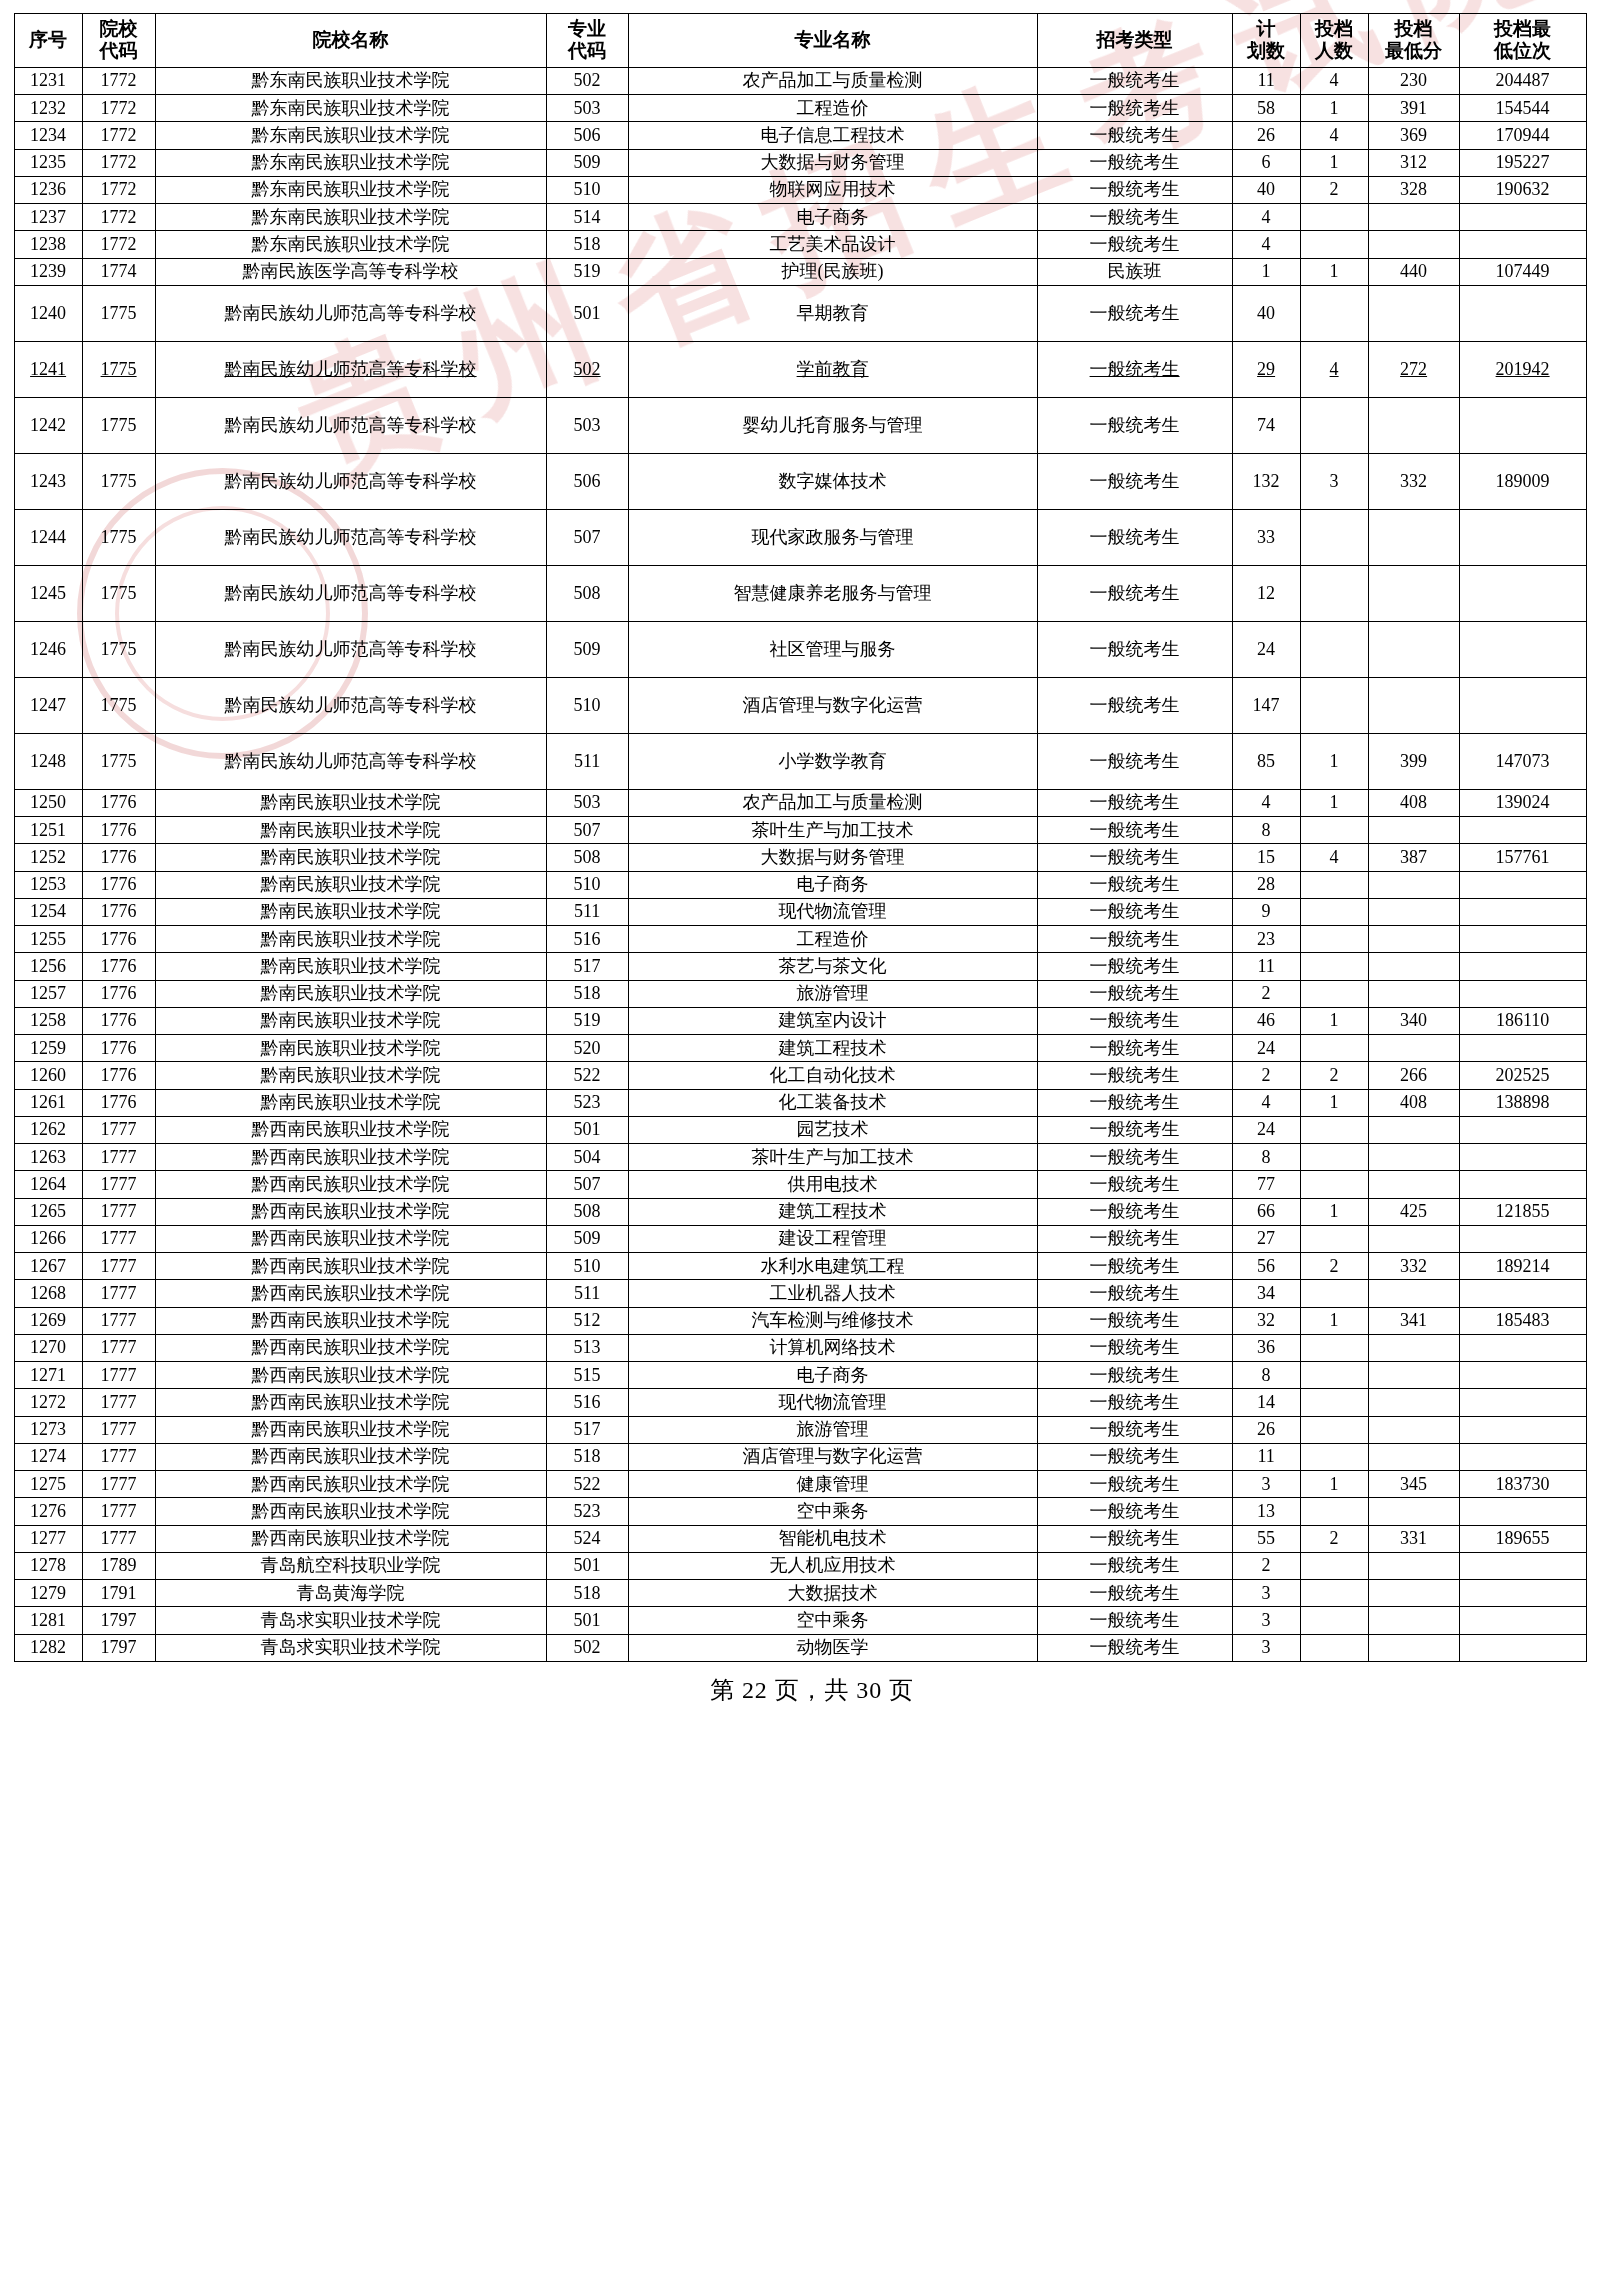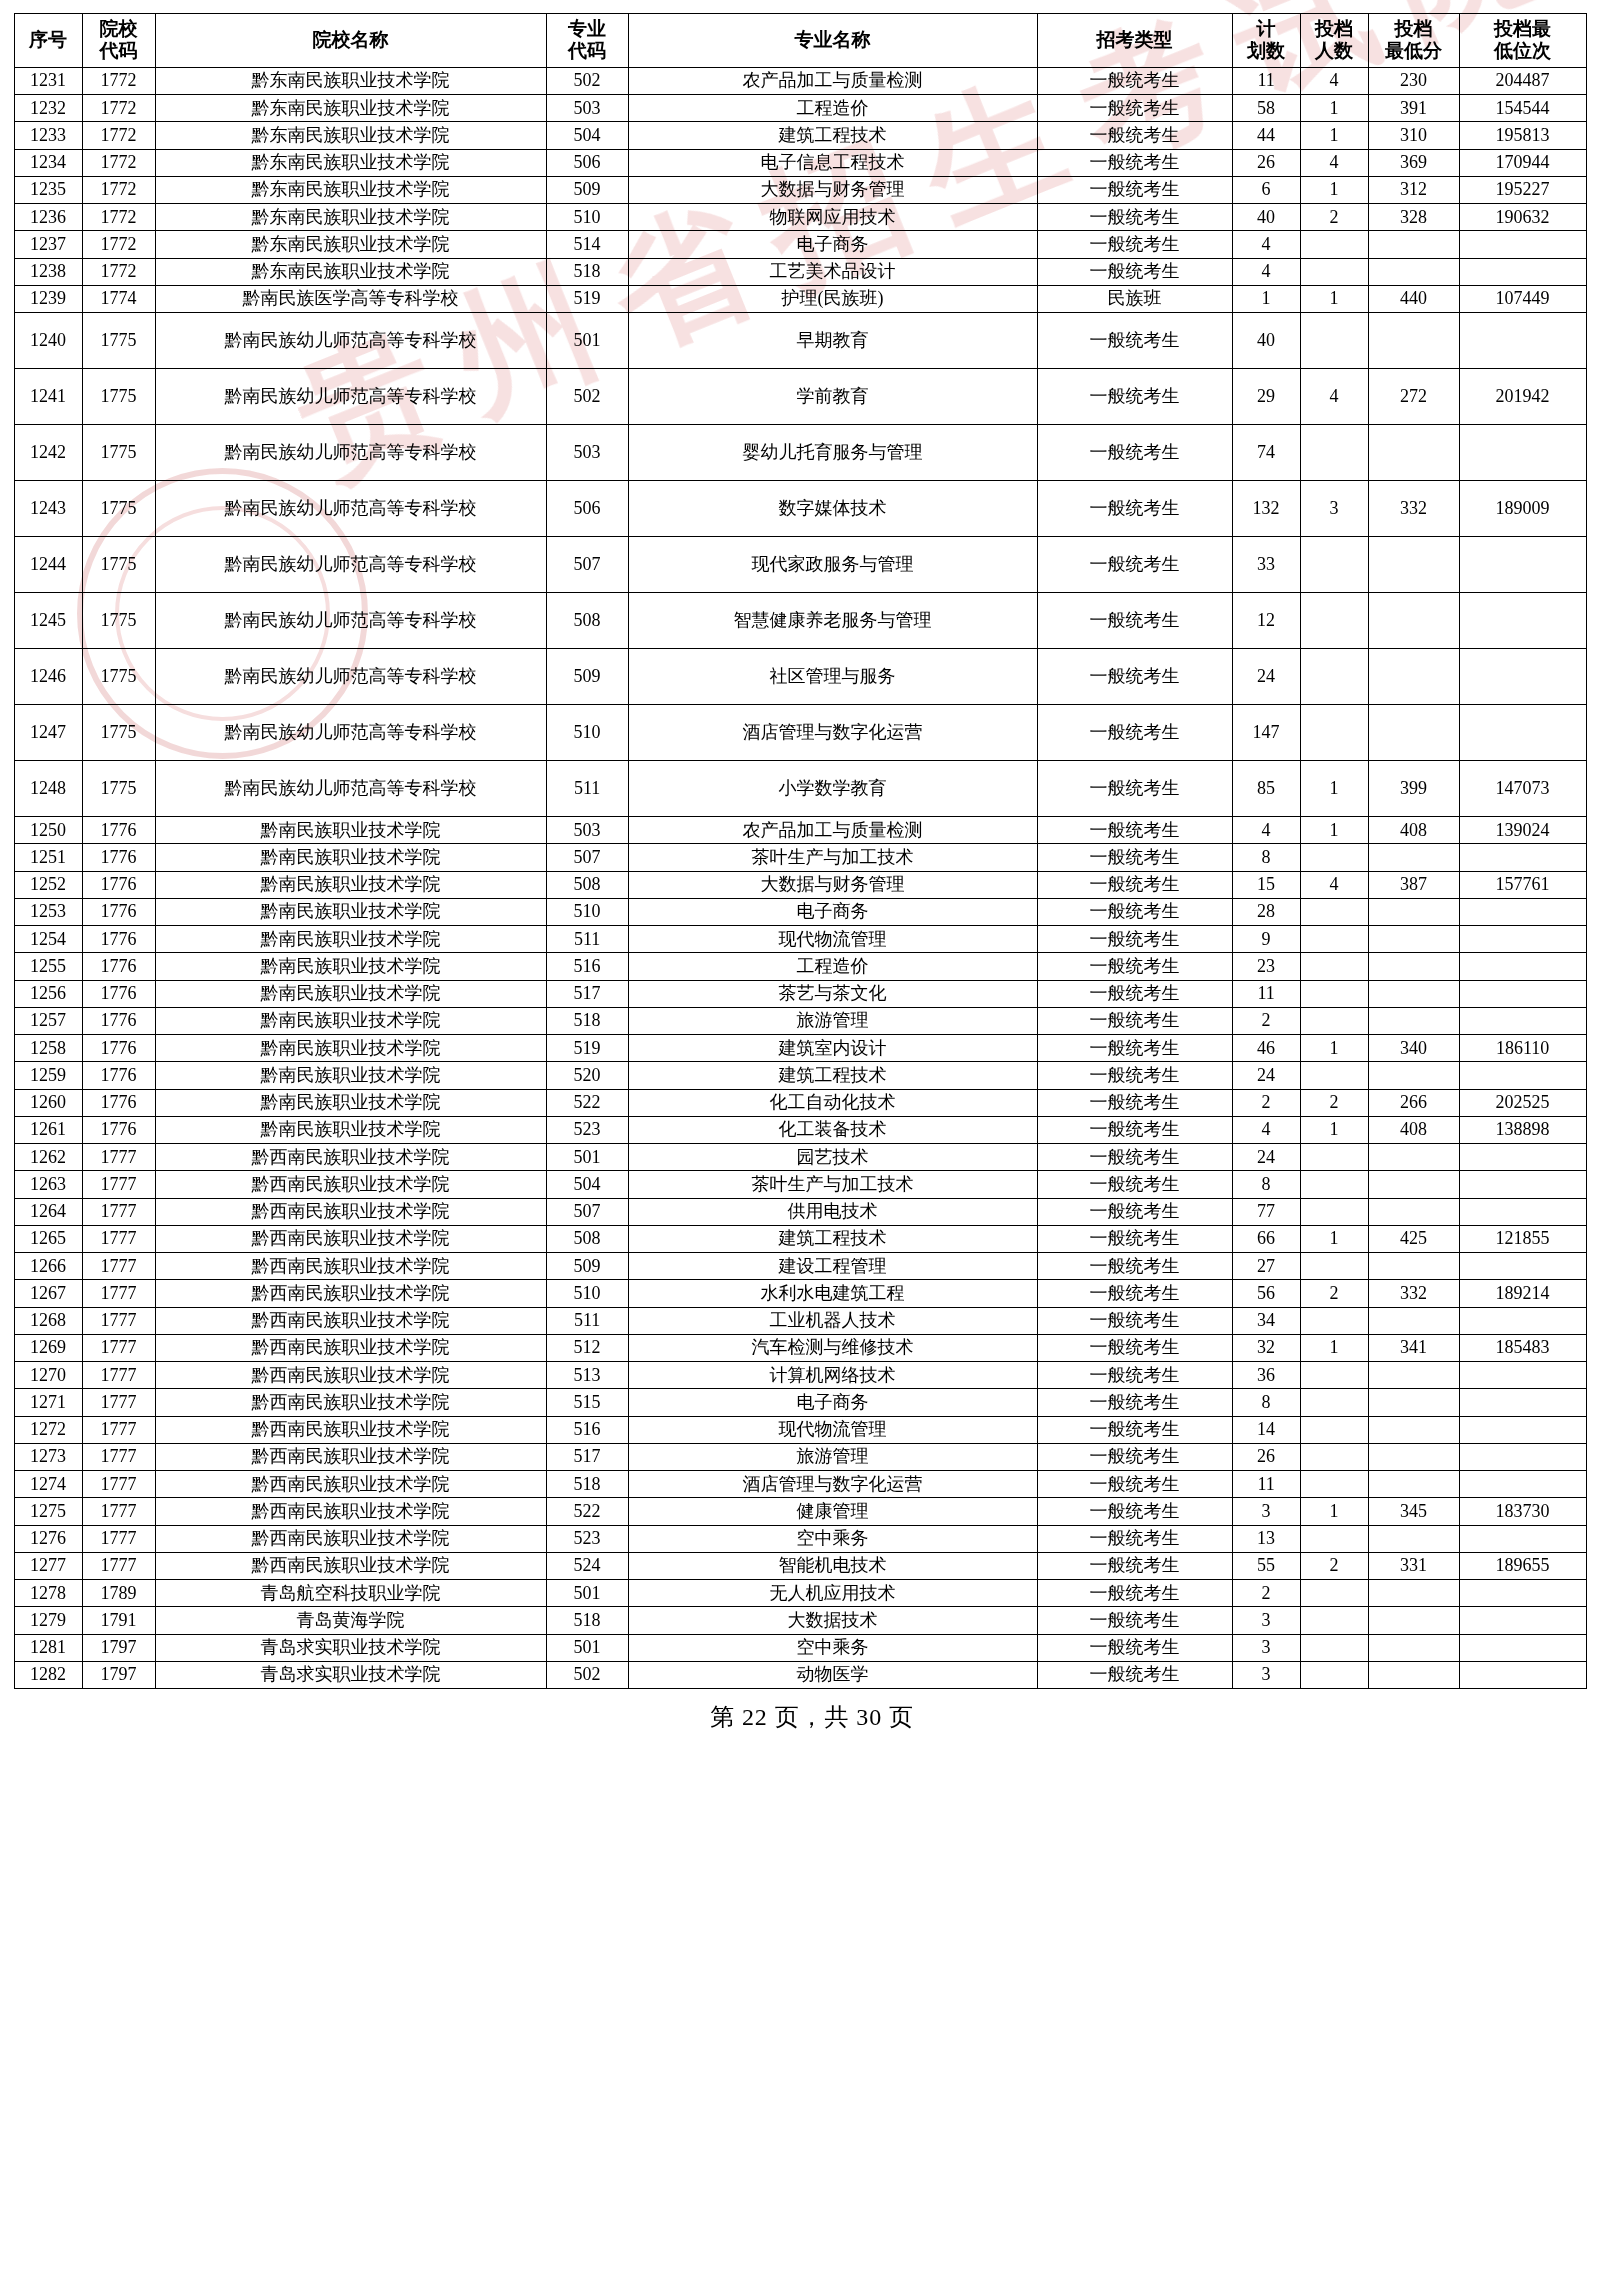--- a/index.html
+++ b/index.html
@@ -179,32 +179,20 @@
           <td>黔东南民族职业技术学院</td>
           <td>503</td>
           <td>工程造价</td>
           <td>一般统考生</td>
           <td>58</td>
           <td>1</td>
           <td>391</td>
           <td>154544</td>
         </tr>
         <tr>
-          <td>1233</td>
-          <td>1772</td>
-          <td>黔东南民族职业技术学院</td>
-          <td>504</td>
-          <td>建筑工程技术</td>
-          <td>一般统考生</td>
-          <td>44</td>
-          <td>1</td>
-          <td>310</td>
-          <td>195813</td>
-        </tr>
-        <tr>
           <td>1234</td>
           <td>1772</td>
           <td>黔东南民族职业技术学院</td>
           <td>506</td>
           <td>电子信息工程技术</td>
           <td>一般统考生</td>
           <td>26</td>
           <td>4</td>
           <td>369</td>
           <td>170944</td>
@@ -274,21 +262,21 @@
           <td>1775</td>
           <td>黔南民族幼儿师范高等专科学校</td>
           <td>501</td>
           <td>早期教育</td>
           <td>一般统考生</td>
           <td>40</td>
           <td></td>
           <td></td>
           <td></td>
         </tr>
-        <tr style="height: 56px;">
+        <tr style="height: 56px; text-decoration: underline;">
           <td>1241</td>
           <td>1775</td>
           <td>黔南民族幼儿师范高等专科学校</td>
           <td>502</td>
           <td>学前教育</td>
           <td>一般统考生</td>
           <td>29</td>
           <td>4</td>
           <td>272</td>
           <td>201942</td>

